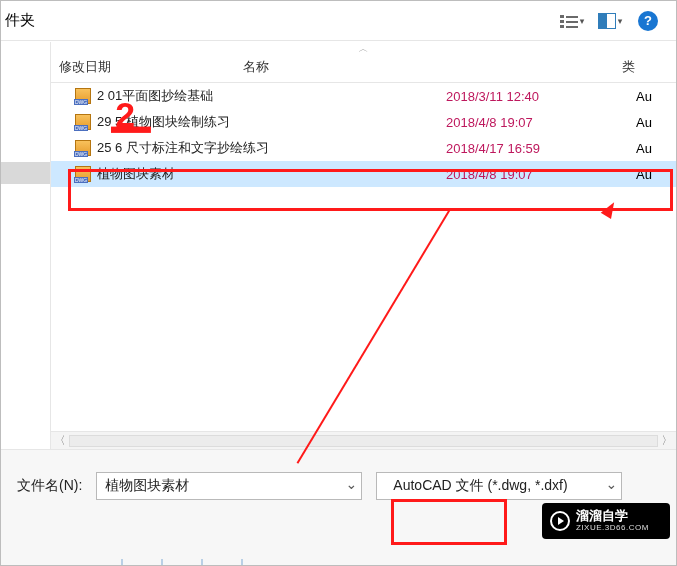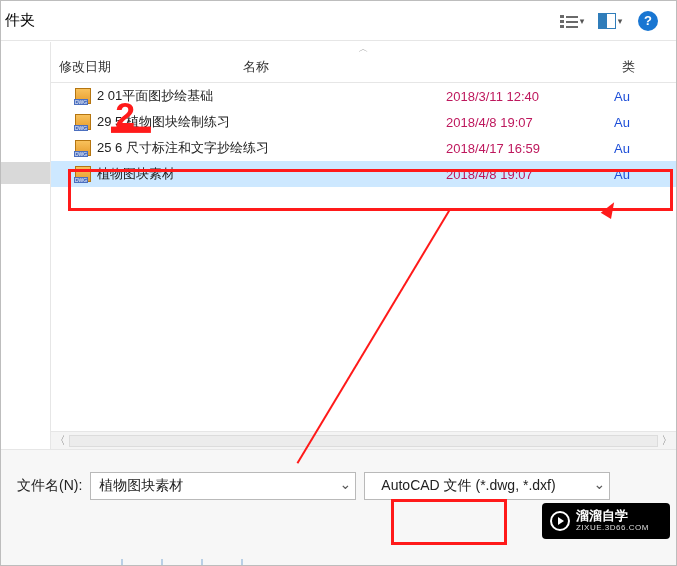--- a/index.html
+++ b/index.html
@@ -149,21 +149,21 @@
   .file-icon::after{
     content:"DWG";
     position:absolute;
     left:-2px;bottom:-2px;
     font-size:5px;
     background:#4b6fbf;color:#fff;padding:0 1px;
     line-height:6px;
   }
   .file-name  { width: 349px; overflow:hidden; white-space:nowrap; text-overflow:ellipsis; }
   .file-date  { width: 168px; color:#be185d; }
-  .file-type  { width: 60px;  color:#1d4ed8; }
+  .file-type  { width: 60px;  color:#000000;text-align:center; }
 
   
   .anno-2-badge {
     position:absolute;
     top: 92px; left: 110px;
     width: 42px; height: 42px;
     color:#ff1a1a;
   }
   .red-select-box {
     position:absolute;
@@ -219,21 +219,21 @@
 
   
   .bottom {
     position:absolute;
     left:0;right:0;bottom:0;
     height: 116px;
     padding: 22px 16px 0 16px;
     background:#f7f7f7;
     border-top:1px solid #e6e6e6;
   }
-  .row1 { display:flex; align-items:center; gap: 8px; }
+  .row1 { display:flex; align-items:center; gap: 14px; }
   .label { font-size: 14px; }
   .combo {
     height: 28px;
     border:1px solid #b9b9b9;
     background:#fff;
     padding: 0 22px 0 8px;
     display:flex;
     align-items:center;
     position:relative;
     font-size:14px;

